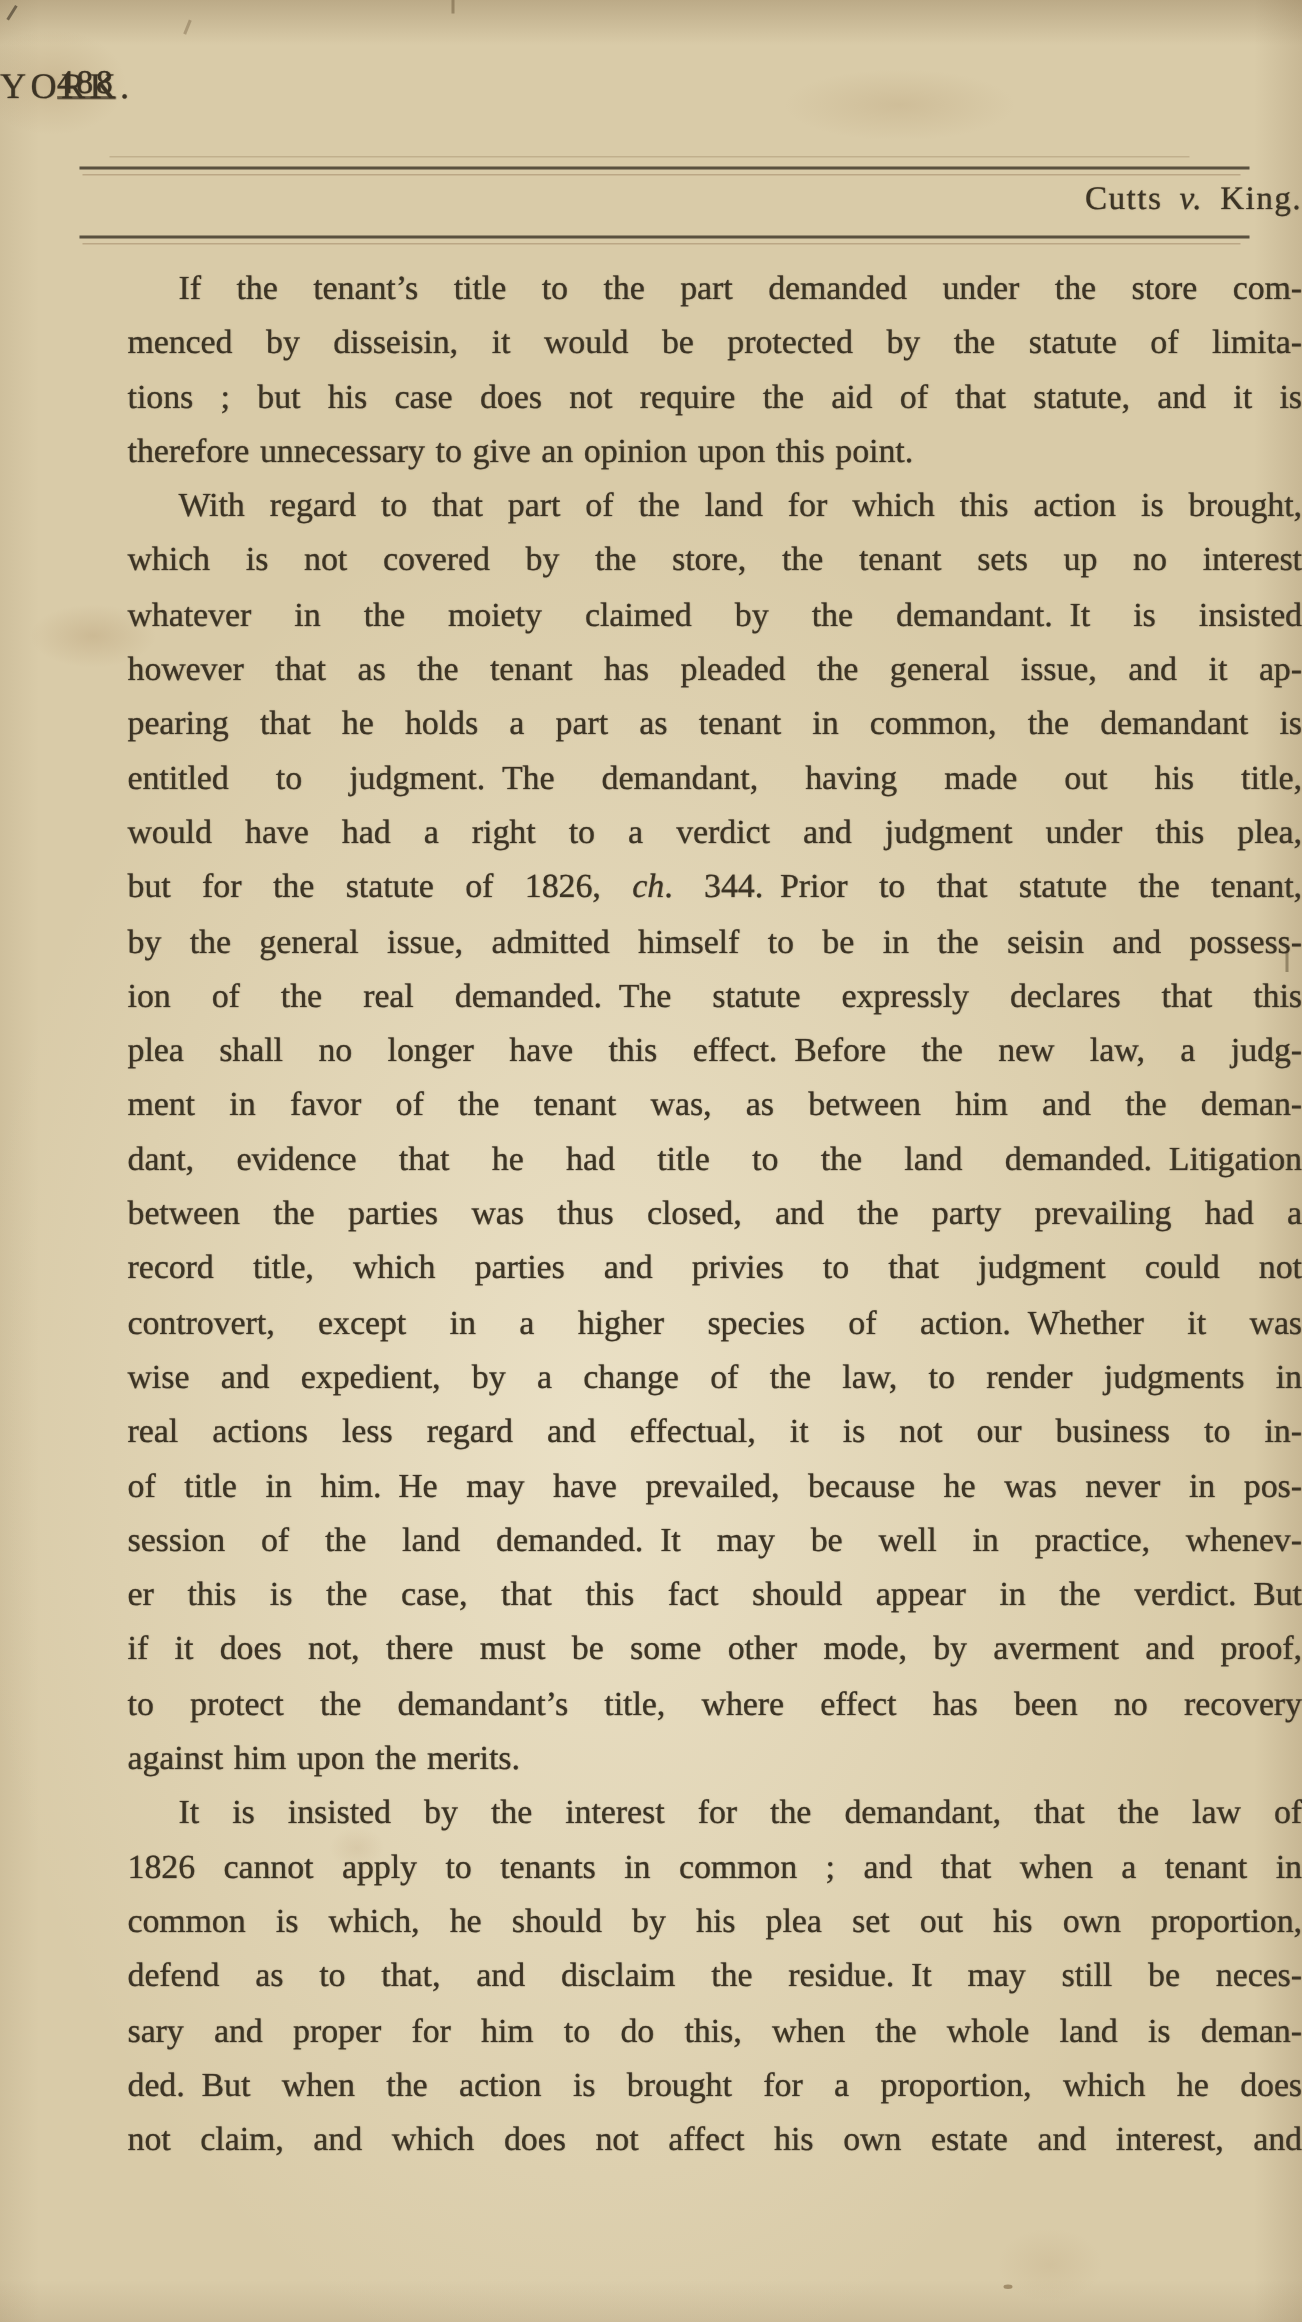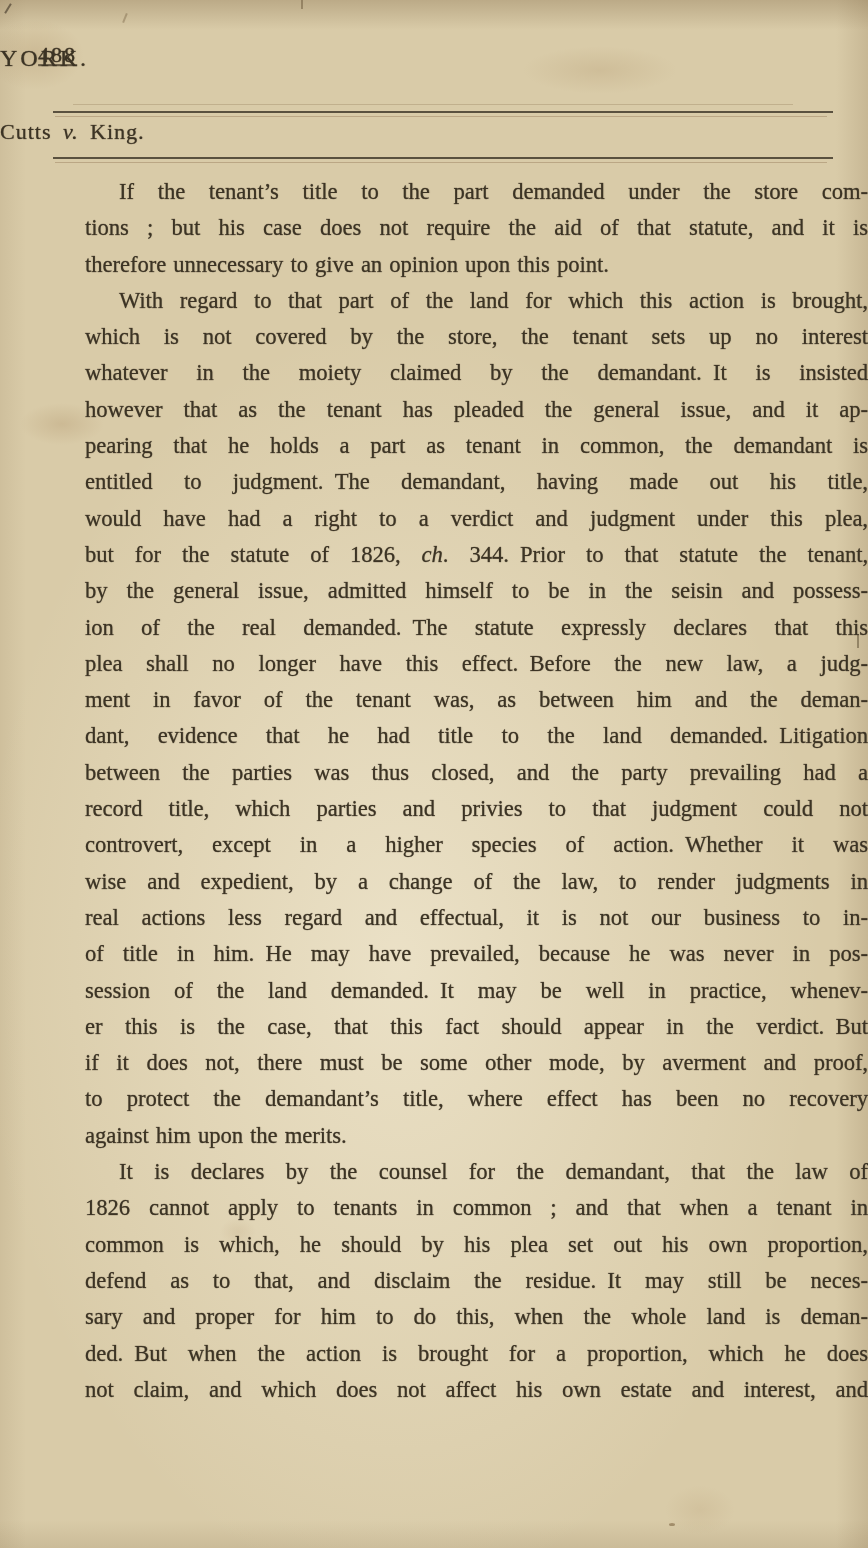--- a/index.html
+++ b/index.html
@@ -44,21 +44,21 @@
     border-top:1px solid rgba(150,125,92,.45);
   }
   .rule-1{top:111px;}
   .rule-1::before{
     content:"";position:absolute;left:20px;right:40px;top:-9px;
     border-top:1px solid rgba(150,125,92,.35);
   }
   .rule-2{top:157px;}
   .case-title{
     position:absolute;top:119px;left:0;width:100%;
-    text-align:left;font-size:22px;letter-spacing:1px;word-spacing:5px;
+    text-align:right;font-size:22px;letter-spacing:1px;word-spacing:5px;
   }
   .case-title .vs{font-style:italic;}
   .body-text{
     position:absolute;top:174px;left:53px;width:783px;
     font-size:22.5px;line-height:36.3px;word-spacing:1.5px;margin-left:32px;
   }
   .line{
     text-align:justify;
     -moz-text-align-last:justify;
     text-align-last:justify;
@@ -91,20 +91,21 @@
   <div class="case-title ink">
     <span>Cutts</span>
     <span class="vs">v.</span>
     <span>King.</span>
   </div>
   <div class="rule rule-2"></div>
 
   <div class="body-text ink">
       <div class="paragraph">
         <div class="line indent"><span>If the tenant’s title to the part demanded under the store com-</span></div>
+        <div class="line"><span>menced by disseisin, it would be protected by the statute of limita-</span></div>
         <div class="line"><span>tions ; but his case does not require the aid of that statute, and it is</span></div>
         <div class="line rag"><span>therefore unnecessary to give an opinion upon this point.</span></div>
       </div>
       <div class="paragraph">
         <div class="line indent"><span>With regard to that part of the land for which this action is brought,</span></div>
         <div class="line"><span>which is not covered by the store, the tenant sets up no interest</span></div>
         <div class="line"><span>whatever in the moiety claimed by the demandant. It is insisted</span></div>
         <div class="line"><span>however that as the tenant has pleaded the general issue, and it ap-</span></div>
         <div class="line"><span>pearing that he holds a part as tenant in common, the demandant is</span></div>
         <div class="line"><span>entitled to judgment. The demandant, having made out his title,</span></div>
@@ -121,21 +122,21 @@
         <div class="line"><span>wise and expedient, by a change of the law, to render judgments in</span></div>
         <div class="line"><span>real actions less regard and effectual, it is not our business to in-</span></div>
         <div class="line"><span>of title in him. He may have prevailed, because he was never in pos-</span></div>
         <div class="line"><span>session of the land demanded. It may be well in practice, whenev-</span></div>
         <div class="line"><span>er this is the case, that this fact should appear in the verdict. But</span></div>
         <div class="line"><span>if it does not, there must be some other mode, by averment and proof,</span></div>
         <div class="line"><span>to protect the demandant’s title, where effect has been no recovery</span></div>
         <div class="line rag"><span>against him upon the merits.</span></div>
       </div>
       <div class="paragraph">
-        <div class="line indent"><span>It is declares by the counsel for the demandant, that the law of</span></div>
+        <div class="line indent"><span>It is insisted by the interest for the demandant, that the law of</span></div>
         <div class="line"><span>1826 cannot apply to tenants in common ; and that when a tenant in</span></div>
         <div class="line"><span>common is which, he should by his plea set out his own proportion,</span></div>
         <div class="line"><span>defend as to that, and disclaim the residue. It may still be neces-</span></div>
         <div class="line"><span>sary and proper for him to do this, when the whole land is deman-</span></div>
         <div class="line"><span>ded. But when the action is brought for a proportion, which he does</span></div>
         <div class="line"><span>not claim, and which does not affect his own estate and interest, and</span></div>
       </div>
     </div>
 
 </div>

